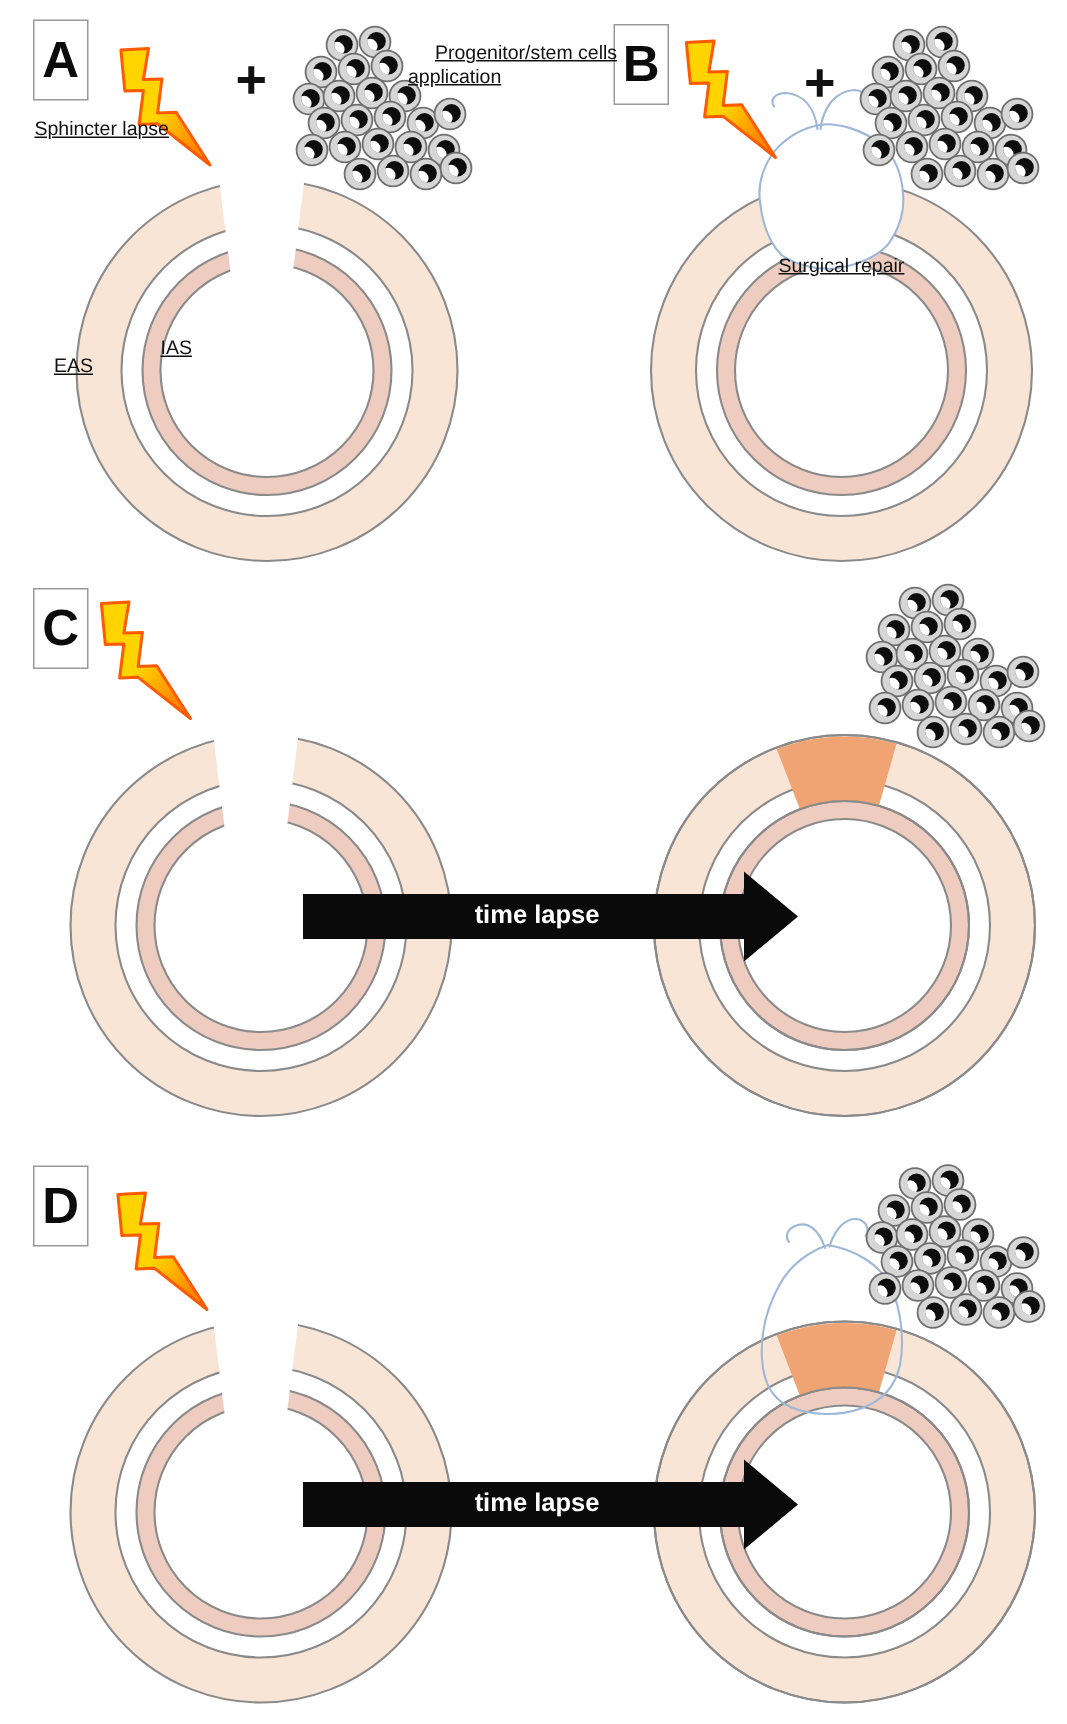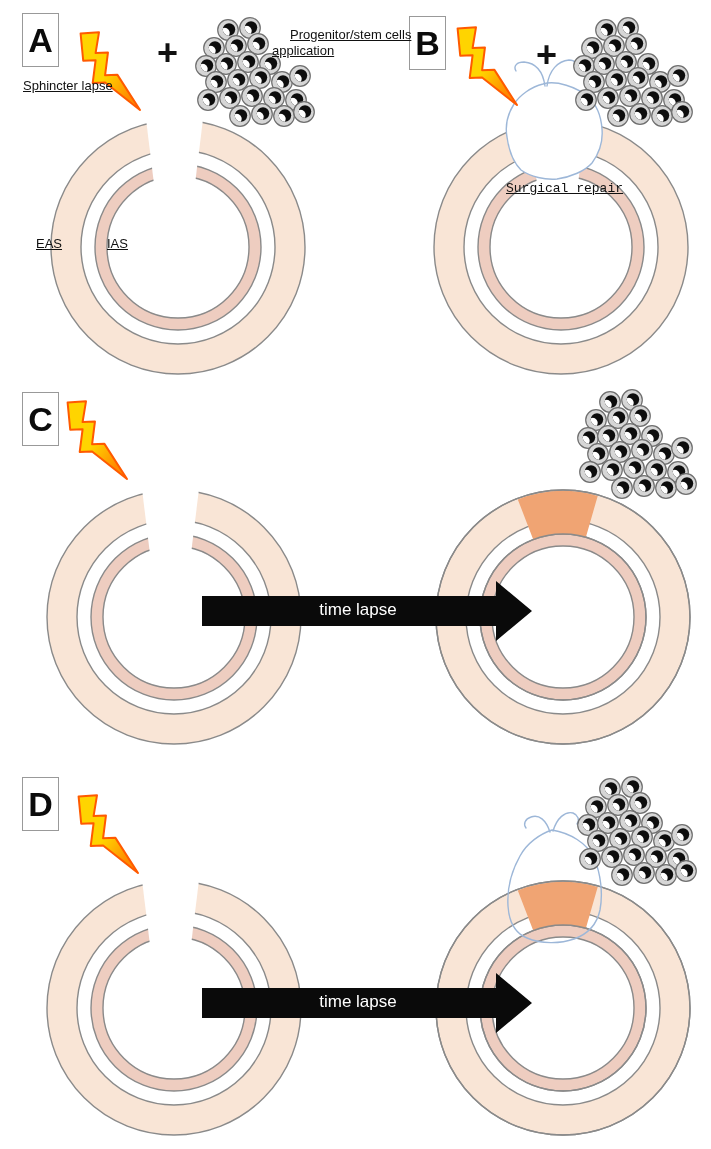--- a/index.html
+++ b/index.html
@@ -22,21 +22,21 @@
   
   .arrowp{fill:var(--arrow-fill,#0a0a0a);}
   .sutblob{fill:#ffffff;stroke:var(--suture,#9db7d8);stroke-width:1.4;}
   .sutloop{fill:none;stroke:var(--suture,#9db7d8);stroke-width:1.4;}
   .sut{fill:none;stroke:var(--suture,#9db7d8);stroke-width:1.4;stroke-linecap:round;}
   
   .lbl{position:absolute;font-size:13px;color:var(--text,#111);text-decoration:underline;white-space:nowrap;line-height:16px;}
   .plus{position:absolute;font-size:36px;font-weight:bold;color:var(--text,#111);line-height:36px;}
   .plabel{position:absolute;width:35px;height:52px;border:1.5px solid #999;background:#fff;
           display:flex;align-items:center;justify-content:center;font-size:34px;font-weight:bold;color:#0b0b0b;}
-  .timelapse{position:absolute;width:160px;text-align:center;font-size:17px;font-weight:normal;color:#fff;line-height:18px;}
+  .timelapse{position:absolute;width:160px;text-align:center;font-size:17px;font-weight:bold;color:#fff;line-height:18px;}
 </style>
 </head>
 <body>
 
 <div class="figure">
 
   <svg width="711" height="1149" viewBox="0 0 711 1149">
     <defs>
       <linearGradient id="boltGrad" x1="0" y1="0" x2="0.35" y2="1">
         <stop offset="0" stop-color="var(--bolt-fill,#ffd400)"></stop>
@@ -146,19 +146,19 @@
   <div class="plabel" style="left:22px;top:13px;">A</div>
   <div class="plabel" style="left:409px;top:16px;">B</div>
   <div class="plabel" style="left:22px;top:392px;">C</div>
   <div class="plabel" style="left:22px;top:777px;">D</div>
 
   <div class="lbl" style="left:23px;top:78px;">Sphincter lapse</div>
   <div class="plus" style="left:157px;top:35px;">+</div>
   <div class="lbl" style="left:290px;top:27px;">Progenitor/stem cells</div>
   <div class="lbl" style="left:272px;top:43px;">application</div>
   <div class="lbl" style="left:24px;top:236px;margin-left:12px;">EAS</div>
-  <div class="lbl" style="left:107px;top:236px;text-decoration:underline;">IAS</div>
+  <div class="lbl" style="left:107px;top:224px;text-decoration:underline;">IAS</div>
   <div class="plus" style="left:536px;top:37px;">+</div>
-  <div class="lbl" style="left:506px;top:181px;width:110px;font-family:Liberation Mono, monospace;">Surgical repair</div>
+  <div class="lbl" style="left:506px;top:169px;width:110px;text-align:center;">Surgical repair</div>
   <div class="timelapse" style="left:278px;top:601px;">time lapse</div>
   <div class="timelapse" style="left:278px;top:993px;">time lapse</div>
 
 </div>
 
 </body></html>

